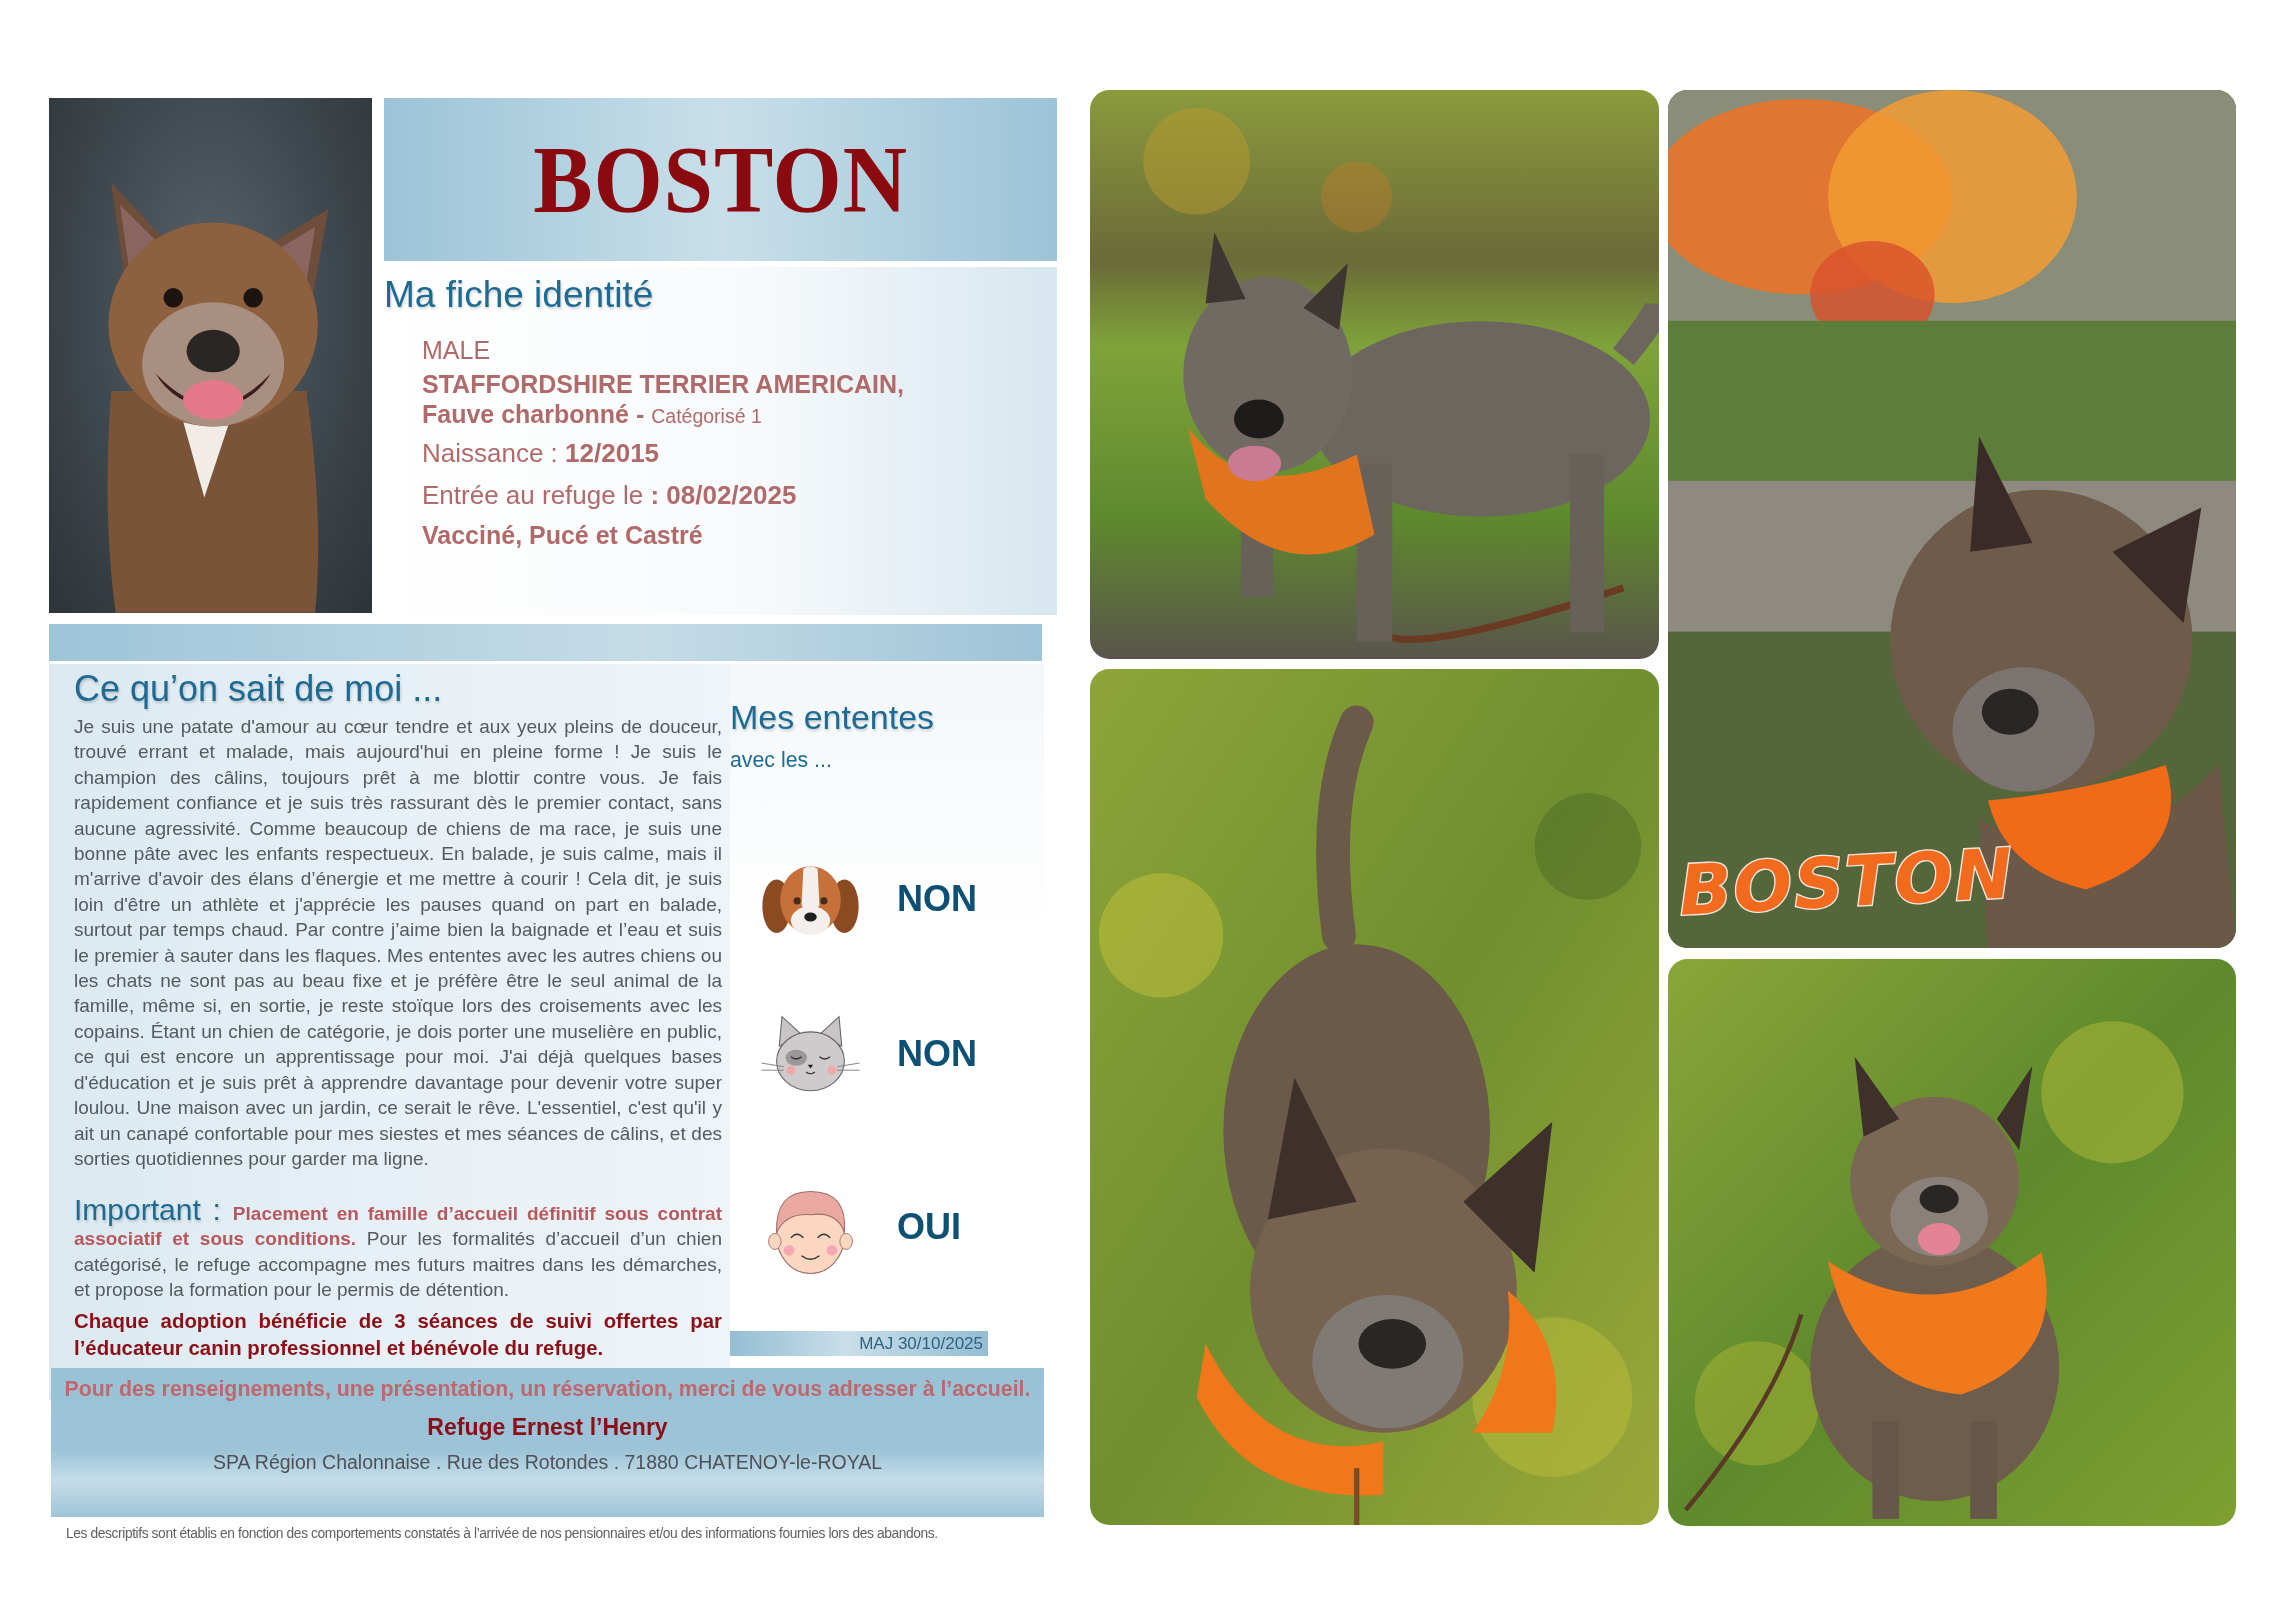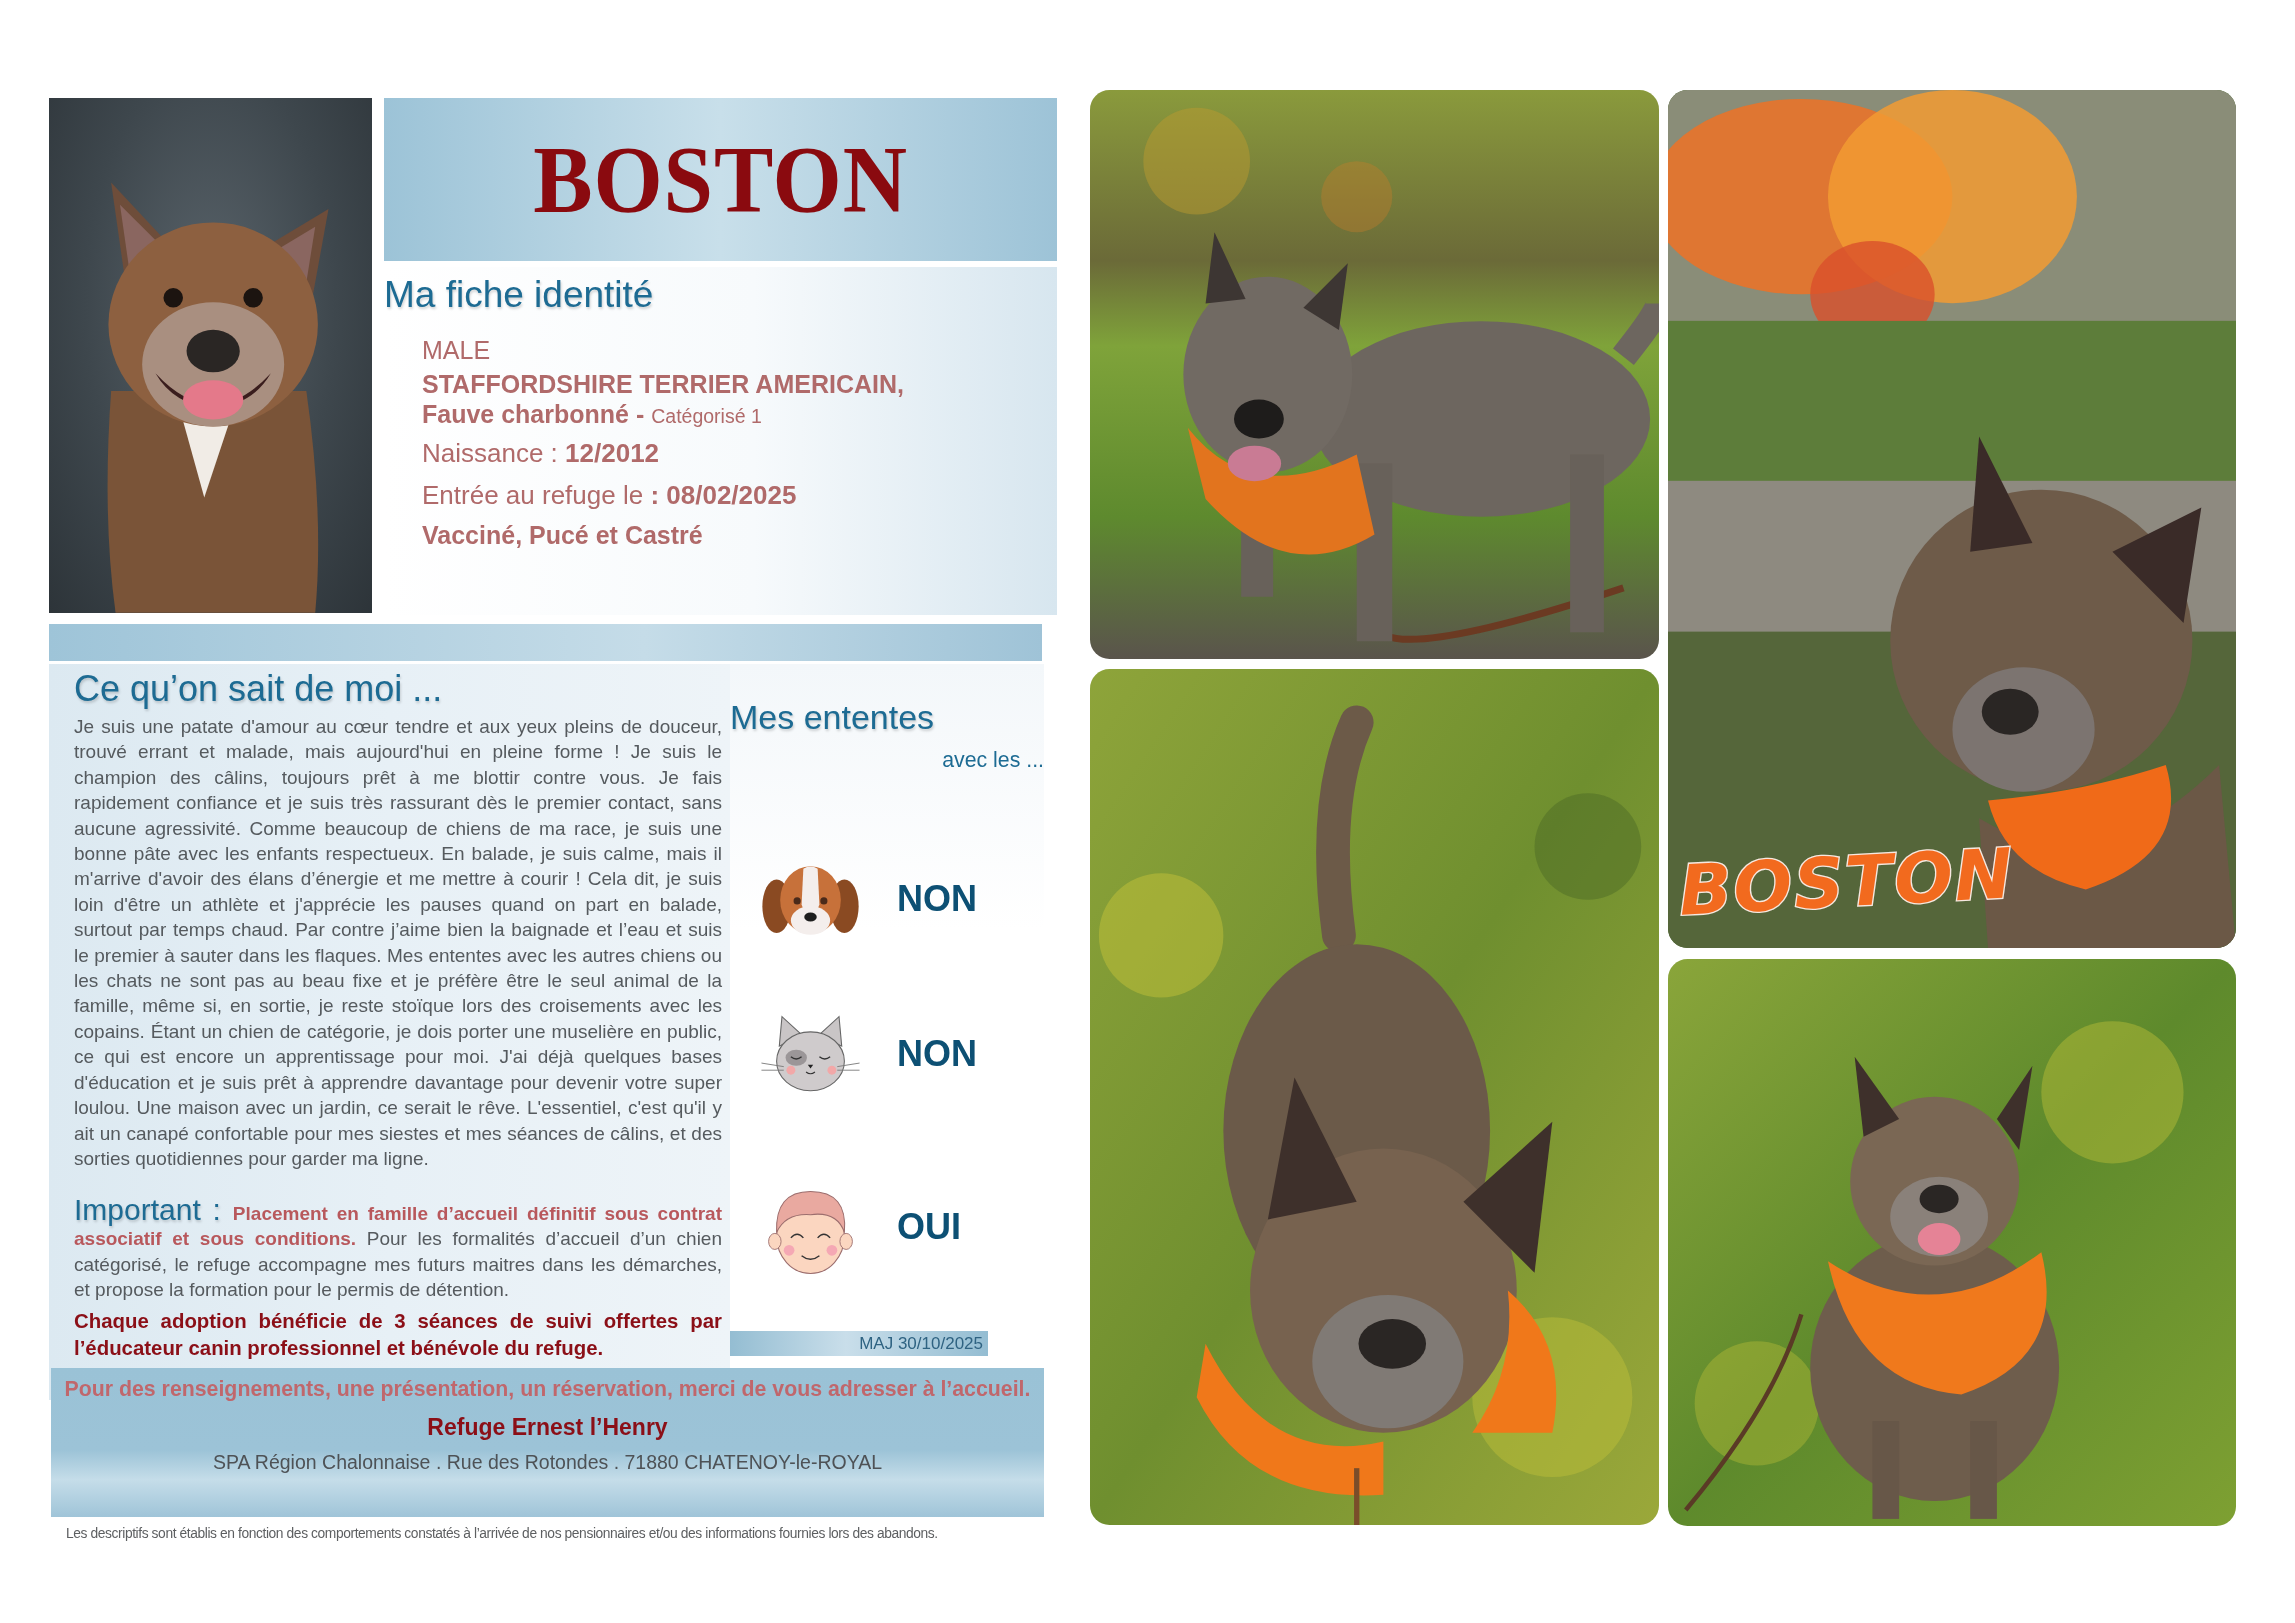--- a/index.html
+++ b/index.html
@@ -75,21 +75,21 @@
   
   #entente-panel {
     left: 730px; top: 664px; width: 314px; height: 666px;
     background: linear-gradient(180deg, #f3f7fa 0%, #ffffff 40%, #ffffff 100%);
   }
   #entente-heading {
     position: absolute; left: 0; width: 100%; top: 34px; 
     font-size: 34px; color: #1d6b93; text-shadow: 0.9px 1.8px 2.7px rgba(0,0,0,0.18);
   }
   #entente-sub {
-    position: absolute; left: 0; width: 100%; top: 84px; text-align: right;
+    position: absolute; left: 0; width: 100%; top: 84px; text-align: left;
     font-size: 21.3px; color: #1d6b93;
   }
   .entente-row { position: absolute; left: 18px; width: 284px; height: 124px; }
   .entente-icon { position: absolute; left: 9px; top: 9px; width: 107px; height: 107px; }
   .entente-answer {
     position: absolute; left: 149px; top: 36px;
     font-size: 36px; font-weight: bold; color: #0d5074;
   }
 
   #maj-bar {
@@ -164,21 +164,21 @@
 </div>
 
 <div id="identity-panel" class="abs">
   <div id="identity-heading">Ma fiche identité</div>
   <div class="id-line" style="top:69px; font-size:25px; font-weight:normal;">MALE</div>
   <div class="id-line" style="top:103px; font-size:25px; font-weight:bold;">STAFFORDSHIRE TERRIER AMERICAIN,</div>
   <div class="id-line" style="top:133px; font-size:25px;">
     <b>Fauve charbonné</b><b> - </b><span class="id-small">Catégorisé 1</span>
   </div>
   <div class="id-line" style="top:171px; font-size:26px;">
-    <span>Naissance : </span><b>12/2012</b>
+    <span>Naissance : </span><b>12/2015</b>
   </div>
   <div class="id-line" style="top:213px; font-size:26px;">
     <span>Entrée au refuge le </span><b>: 08/02/2025</b>
   </div>
   <div class="id-line" style="top:254px; font-size:25px; font-weight:bold;">Vacciné, Pucé et Castré</div>
 </div>
 
 <div id="mid-band" class="abs"></div>
 
 <div id="about-panel" class="abs">

